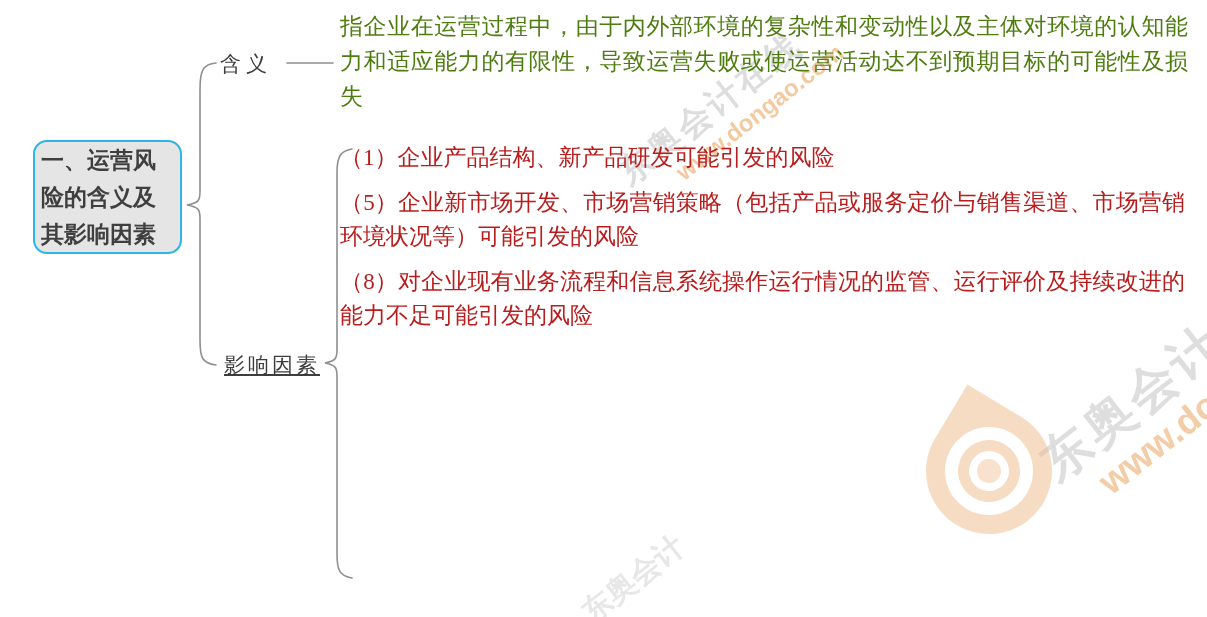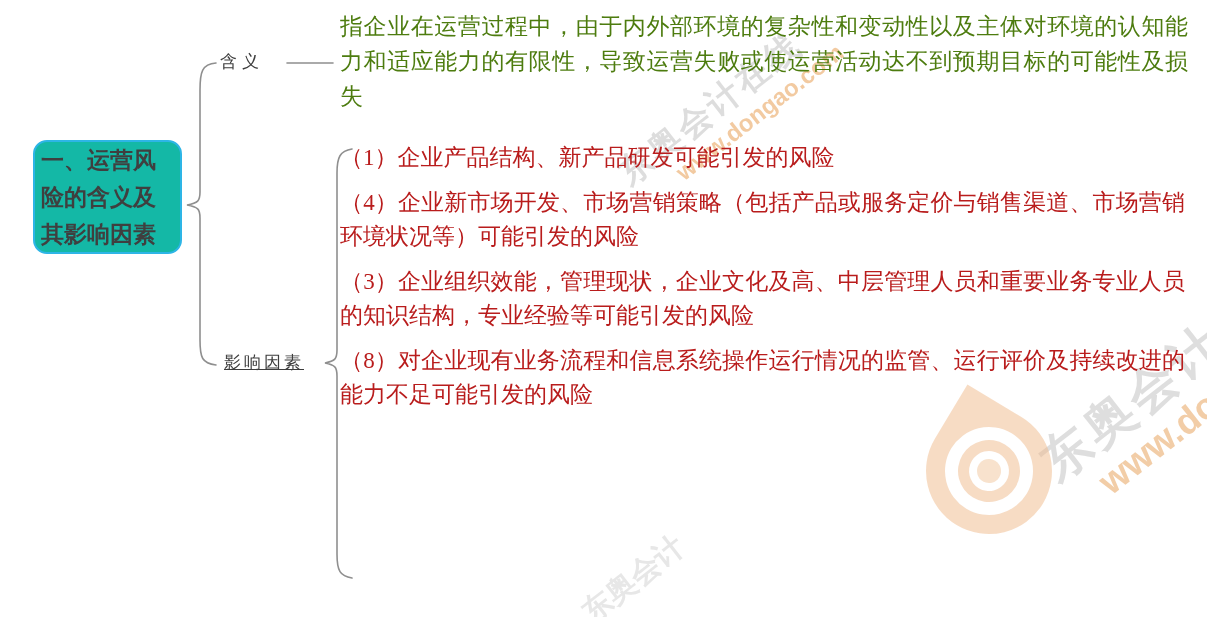--- a/index.html
+++ b/index.html
@@ -17,33 +17,33 @@
     position:absolute; left:0; top:0; width:1207px; height:617px;
     z-index:2; pointer-events:none;
   }
   .connector-svg path, .connector-svg line {
     fill:none; stroke:#8f8f8f; stroke-width:1.6; stroke-linecap:round;
   }
 
   
   .root-node {
     position:absolute; left:33px; top:140px; width:149px; height:114px;
-    border:2px solid #2db5e6; border-radius:14px; background:#14b8a6;
+    border:2px solid #2db5e6; border-radius:14px; background:#e5e5e5;
     display:flex; align-items:center; justify-content:center;
     padding:0 6px; z-index:3;
   }
   .root-node .root-label {
     font-family:"Liberation Sans","DejaVu Sans",sans-serif;
     font-weight:bold; font-size:23px; line-height:37px;
     color:#3f3f3f; text-align:left;
   }
 
   
   .branch-label {
-    position:absolute; z-index:3; font-size:17px; color:#3d3d3d;
+    position:absolute; z-index:3; font-size:21px; color:#3d3d3d;
     white-space:nowrap; background:transparent;
   }
   .label-meaning  { left:220px; top:50px;  letter-spacing:5px; }
   .label-factors  { left:224px; top:351px; letter-spacing:3px;text-decoration:underline; }
 
   
   .meaning-content {
     position:absolute; left:340px; top:9px; width:848px; z-index:3;
     font-size:23px; line-height:35px; text-align:justify; color:#4d7c0f;
   }
@@ -110,16 +110,15 @@
 <div class="root-node">
   <div class="root-label">一、运营风险的含义及其影响因素</div>
 </div>
 
 <div class="branch-label label-meaning">含义</div>
 <div class="meaning-content">指企业在运营过程中，由于内外部环境的复杂性和变动性以及主体对环境的认知能力和适应能力的有限性，导致运营失败或使运营活动达不到预期目标的可能性及损失</div>
 
 <div class="branch-label label-factors">影响因素</div>
 <div class="factor-list">
   <p>（1）企业产品结构、新产品研发可能引发的风险</p>
-  <p>（4）企业新市场开发、市场营销策略（包括产品或服务定价与销售渠道、市场营销环境状况等）可能引发的风险</p>
-  <p>（3）企业组织效能，管理现状，企业文化及高、中层管理人员和重要业务专业人员的知识结构，专业经验等可能引发的风险</p>
+  <p>（5）企业新市场开发、市场营销策略（包括产品或服务定价与销售渠道、市场营销环境状况等）可能引发的风险</p>
   <p>（8）对企业现有业务流程和信息系统操作运行情况的监管、运行评价及持续改进的能力不足可能引发的风险</p>
 </div>
 
 </body></html>

